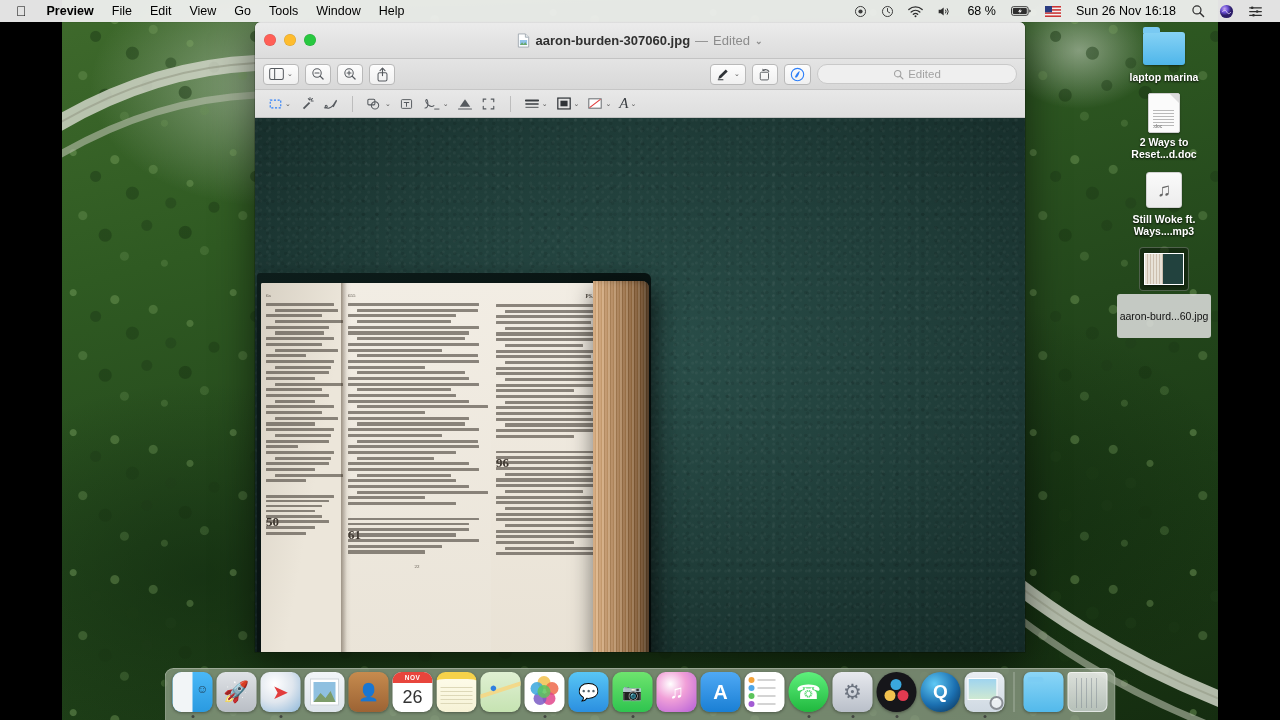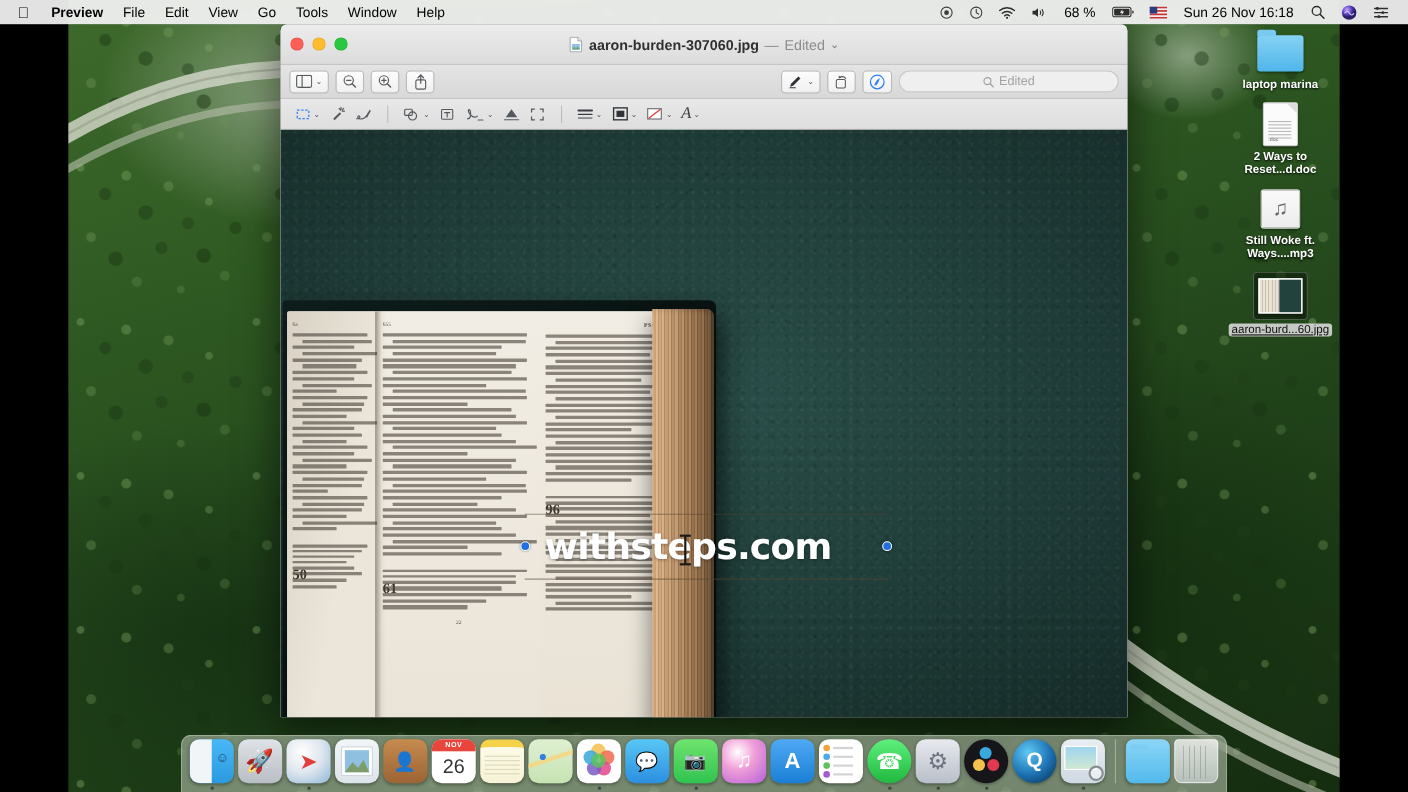--- a/index.html
+++ b/index.html
@@ -257,21 +257,21 @@
     margin-top:3px; font-size:10.5px; line-height:12.5px; font-weight:bold;
     color:#fff; text-align:center; text-shadow:0 1px 2px rgba(0,0,0,.9);
     max-width:100px; word-break:break-word;
   }
   .dicon.selected .glyph{
     background:rgba(0,0,0,.38); border-radius:4px; box-shadow:inset 0 0 0 1px rgba(255,255,255,.25);
     width:50px; height:44px;
   }
   .dicon.selected .label{
     background:rgba(225,225,225,.85); color:#111; text-shadow:none;
-    border-radius:3px; padding:0 3px; font-weight:normal;text-decoration:underline;
+    border-radius:3px; padding:16px 3px; font-weight:normal;
   }
   .folder-ico{
     width:42px;height:33px;background:linear-gradient(#86d2f5,#4fb6ea);
     border-radius:3px; position:relative; box-shadow:0 1px 2px rgba(0,0,0,.4);
   }
   .folder-ico::before{
     content:""; position:absolute; left:0; top:-5px; width:17px; height:6px;
     background:#79c9f2; border-radius:2px 3px 0 0;
   }
   .doc-ico{
@@ -838,27 +838,20 @@
               <div class="tl-line w56"></div>
             <div class="tl-line ind w95"></div>
               <div class="tl-line w78"></div>
           </div>
 
           <div class="gutter"></div>
         </div>
 
       </div>
 
-      <div id="wm-box">
-        <div class="frame"></div>
-        <div id="wm-text">withsteps.com</div>
-        <div class="handle" id="h-left"></div>
-        <div class="handle" id="h-right"></div>
-        <div id="ibeam"></div>
-      </div>
 
     </div>
   </div>
 
   <div id="dock">
 
     <div class="dock-app running">
       <div class="ico finder">
           <div class="half"></div>
           <div class="face">☺</div>

